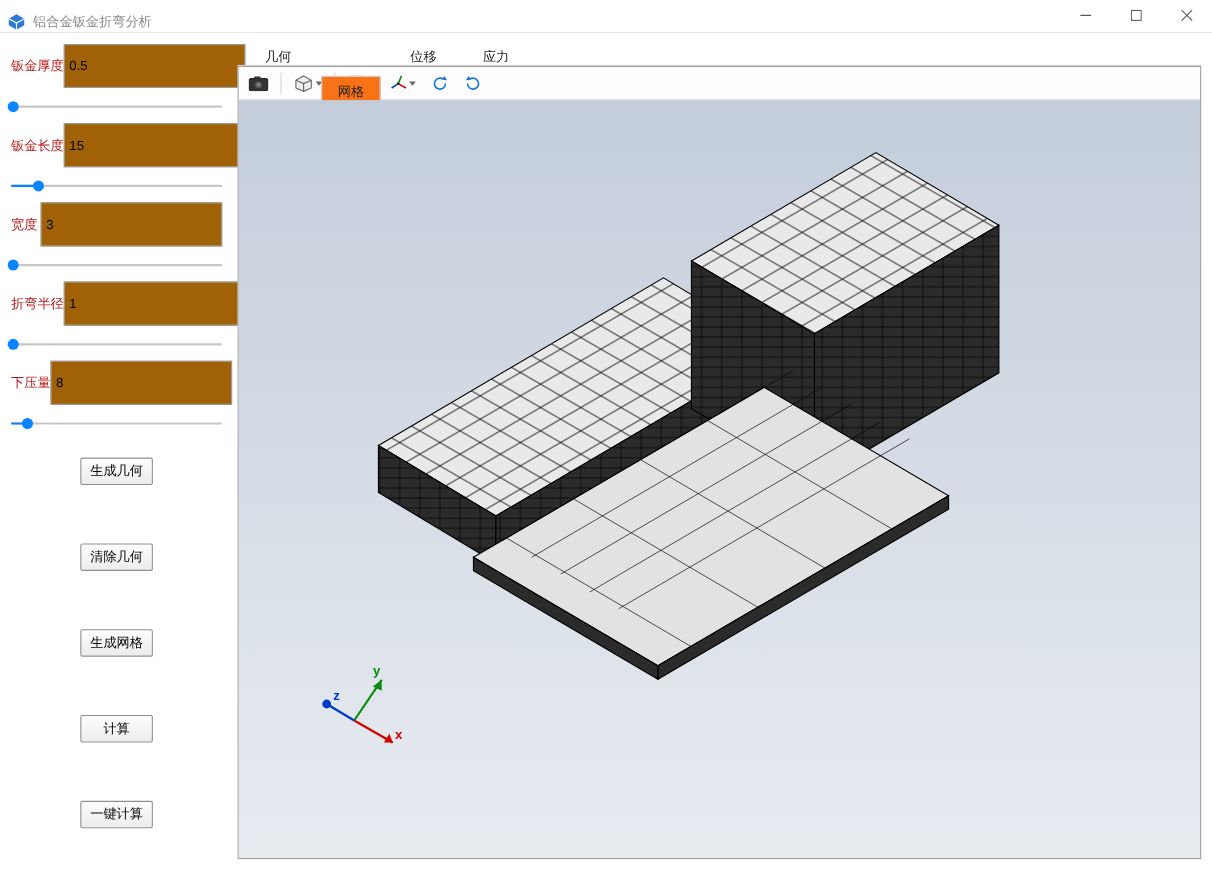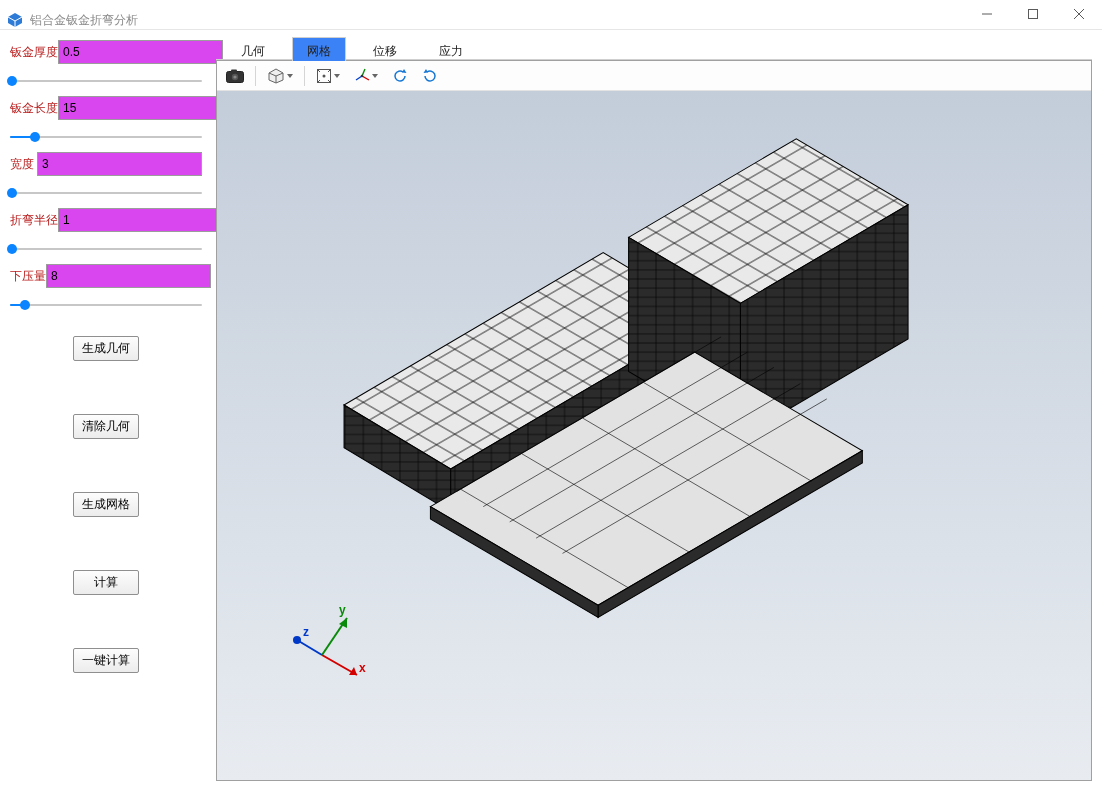--- a/index.html
+++ b/index.html
@@ -68,27 +68,27 @@
     align-items: center;
   }
   .param-label {
     font-size: 12px;
     color: #b91c1c;
     width: 52px;
     white-space: nowrap;
   }
   .param-input {
     flex: 1;
-    height: 22px;
+    height: 40px;
     border: 1px solid #9c9c9c;
-    padding: 11px 4px;
+    padding: 1px 4px;
     font-size: 12px;
     font-family: inherit;
     outline: none;
-    background: #d946ef;
+    background: #a16207;
   }
   .slider-wrap {
     margin-top: 12px;
     height: 10px;
     position: relative;
   }
   .slider-track {
     position: absolute;
     top: 4px; left: 0; right: 0;
     height: 2px;
@@ -147,21 +147,22 @@
     color: #222;
     border: 1px solid transparent;
     border-bottom: none;
     height: 24px;
     position: relative;
     top: 1px;
     display: flex; align-items: center;
   }
   .tab.active {
     border-color: #cfcfcf;
-    background: #3b82f6;
+    background: #f97316;
+    margin-top: 32px;
   }
 
   
   .graphics {
     flex: 1;
     border: 1px solid #a0a0a0;
     background: #ffffff;
     display: flex;
     flex-direction: column;
     overflow: hidden;

